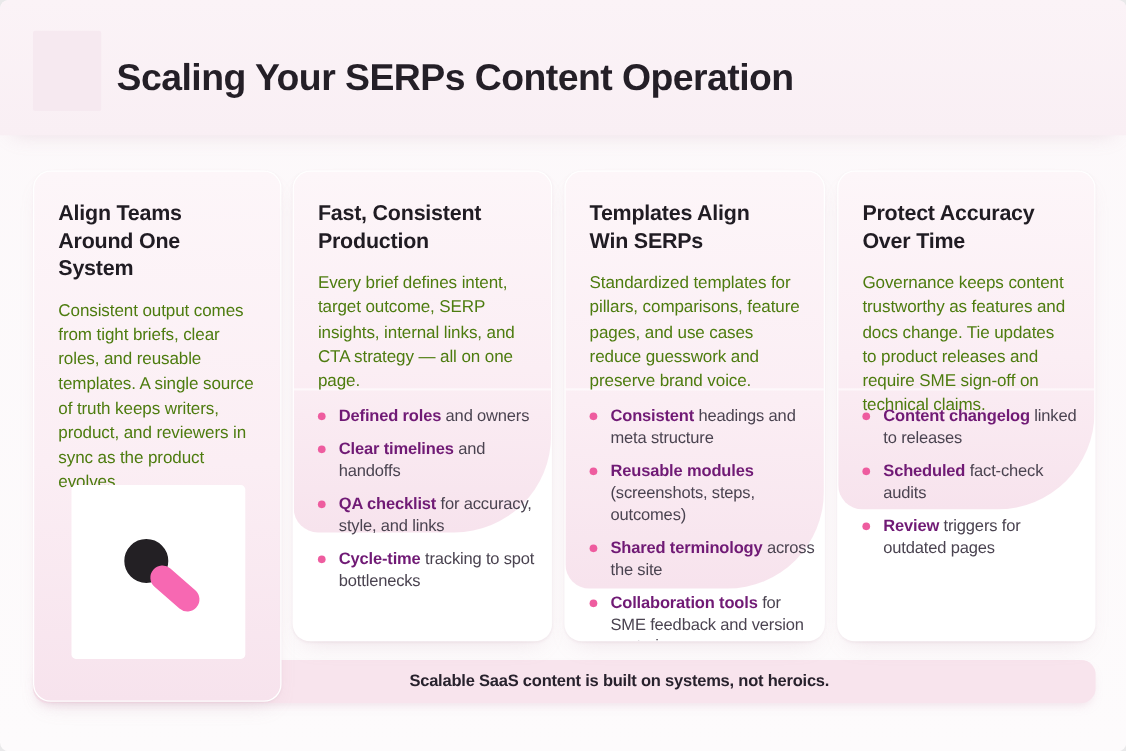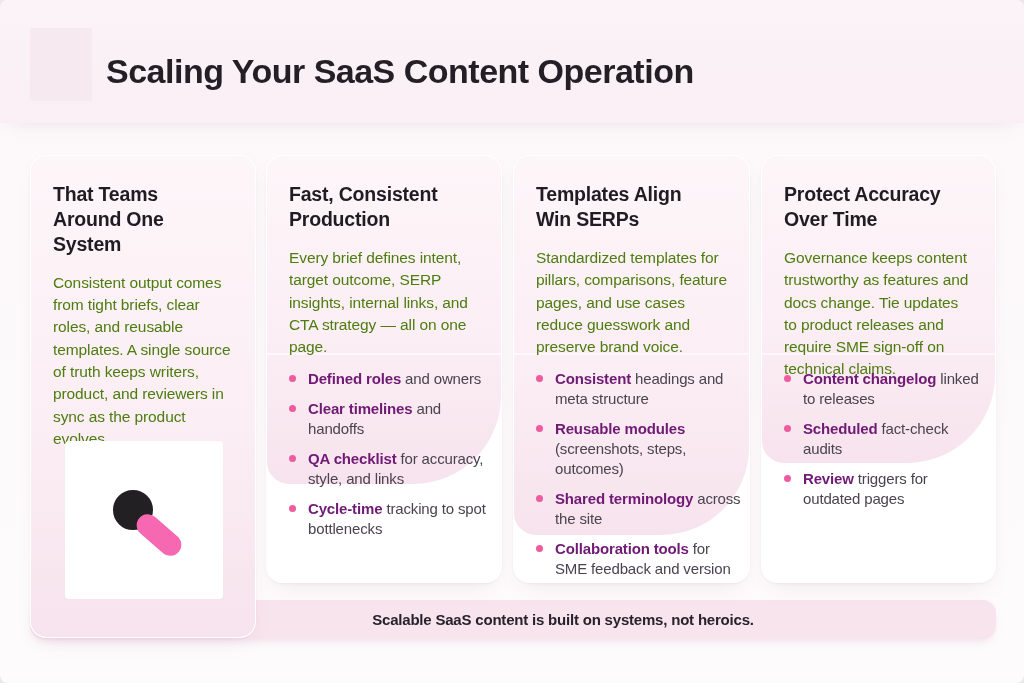--- a/index.html
+++ b/index.html
@@ -95,31 +95,31 @@
     font-size:15px;font-weight:700;color:#28222d;letter-spacing:-.2px;
   }
 </style>
 </head>
 <body>
 
 <div class="stage">
 
   <div class="header-band"></div>
   <div class="accent-square"></div>
-  <h1 class="title">Scaling Your SaaS Content Operation</h1>
+  <h1 class="title">Scaling Your SERPs Content Operation</h1>
 
   <div class="footer-bar">
     <div class="footer-text">Scalable SaaS content is built on systems, not heroics.</div>
   </div>
 
   <section class="card card-1">
     <div class="wash wash-1"></div>
     <div class="card-inner">
       <h2 class="card-title">
-        <span class="line">That Teams</span>
+        <span class="line">Align Teams</span>
         <span class="line">Around One System</span>
       </h2>
       <p class="card-body">Consistent output comes from tight briefs, clear roles, and reusable templates. A single source of truth keeps writers, product, and reviewers in sync as the product evolves.</p>
     </div>
     <div class="logo-tile">
       <div>
         <div class="q-ring"></div>
         <div class="q-pill"></div>
       </div>
     </div>

